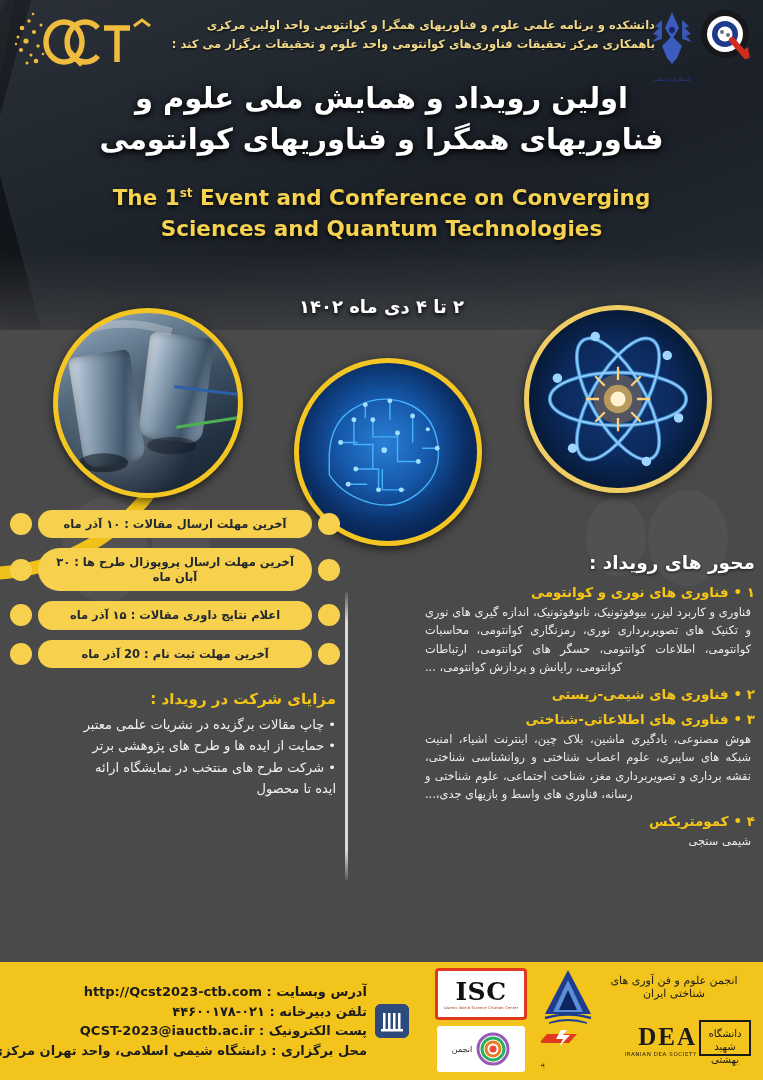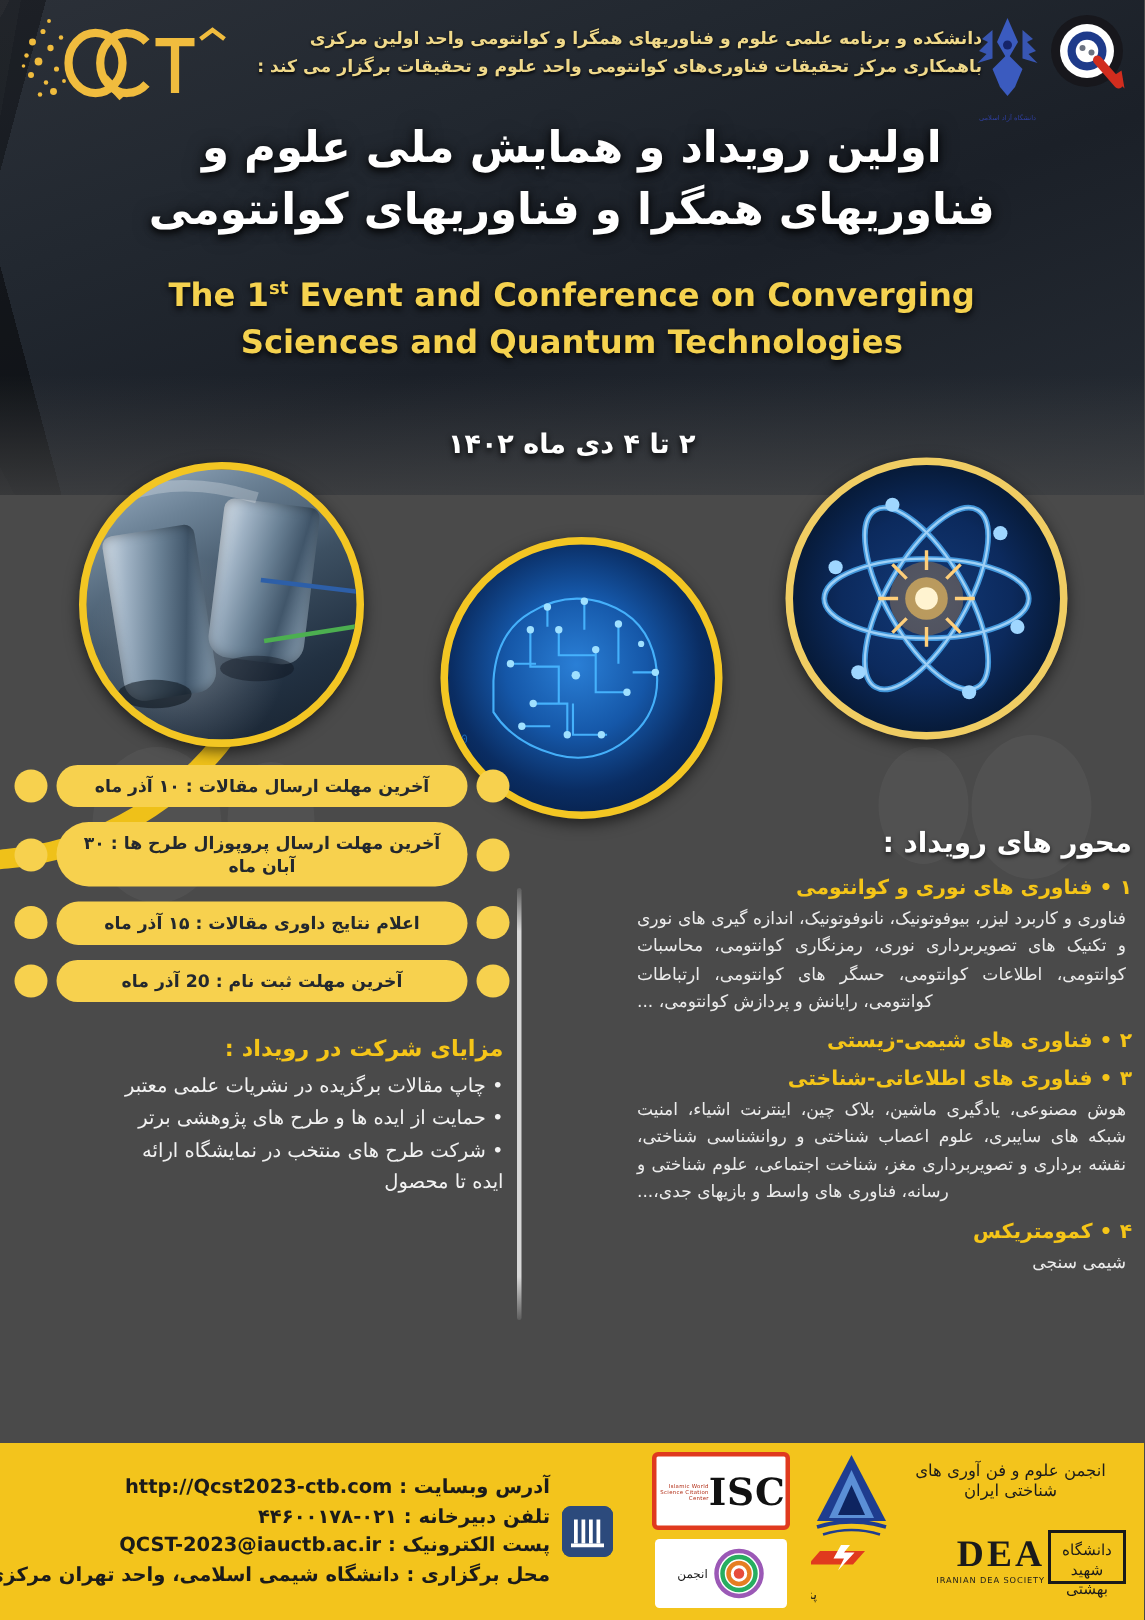--- a/index.html
+++ b/index.html
@@ -75,21 +75,21 @@
   
   .en-title {
     position:absolute; left:0; top:182px; width:763px; z-index:6;
     text-align:center; direction:ltr; color:#f5d24f;
     font-size:21.5px; font-weight:bold; line-height:1.45;
     text-shadow:0 2px 5px rgba(0,0,0,.95);
   }
   .en-title sup { font-size:12px; vertical-align:super; }
   
   .fa-date {
-    position:absolute; left:0; top:286px; width:763px; z-index:6;
+    position:absolute; left:0; top:296px; width:763px; z-index:6;
     text-align:center; direction:rtl; color:#ffffff;
     font-size:18px; font-weight:bold;
     text-shadow:0 2px 4px rgba(0,0,0,.95);
   }
 
   
   .circ { position:absolute; border-radius:50%; z-index:5; overflow:hidden;
           box-shadow:0 3px 10px rgba(0,0,0,.6); }
   .ring-left {
     left:53px; top:308px; width:190px; height:190px;
@@ -165,21 +165,21 @@
   
   .footer {
     position:absolute; left:0; top:962px; width:763px; height:118px;
     background:#f3c41c; z-index:8; display:flex; align-items:center;
   }
   .footer-logos { position:relative; width:340px; height:118px; flex:none; }
   .flogo { position:absolute; }
 
   .isc-box { left:12px; top:6px; width:92px; height:52px;
              background:#fff; border:3px solid #e03a1e; border-radius:4px;
-             display:flex; flex-direction:row; align-items:center; justify-content:center; }
+             display:flex; flex-direction:column; align-items:center; justify-content:center; }
   .isc-box .isc-txt { font-family:"DejaVu Serif","Liberation Serif",serif;
                       font-size:25px; font-weight:bold; color:#111; letter-spacing:.5px; line-height:1; }
   .isc-box .isc-sub { font-size:3.6px; color:#b02a12; margin-top:2px; letter-spacing:.2px; }
 
   .iscd { left:14px; top:64px; width:88px; height:46px; background:#fff; border-radius:3px;
           display:flex; align-items:center; justify-content:center; gap:4px; }
 
   .cog-logo { left:112px; top:4px; width:66px; height:62px; }
   .dea-logo { left:178px; top:62px; width:96px; height:46px; }
   .dea-txt { font-family:Liberation Serif, serif; font-weight:bold;

